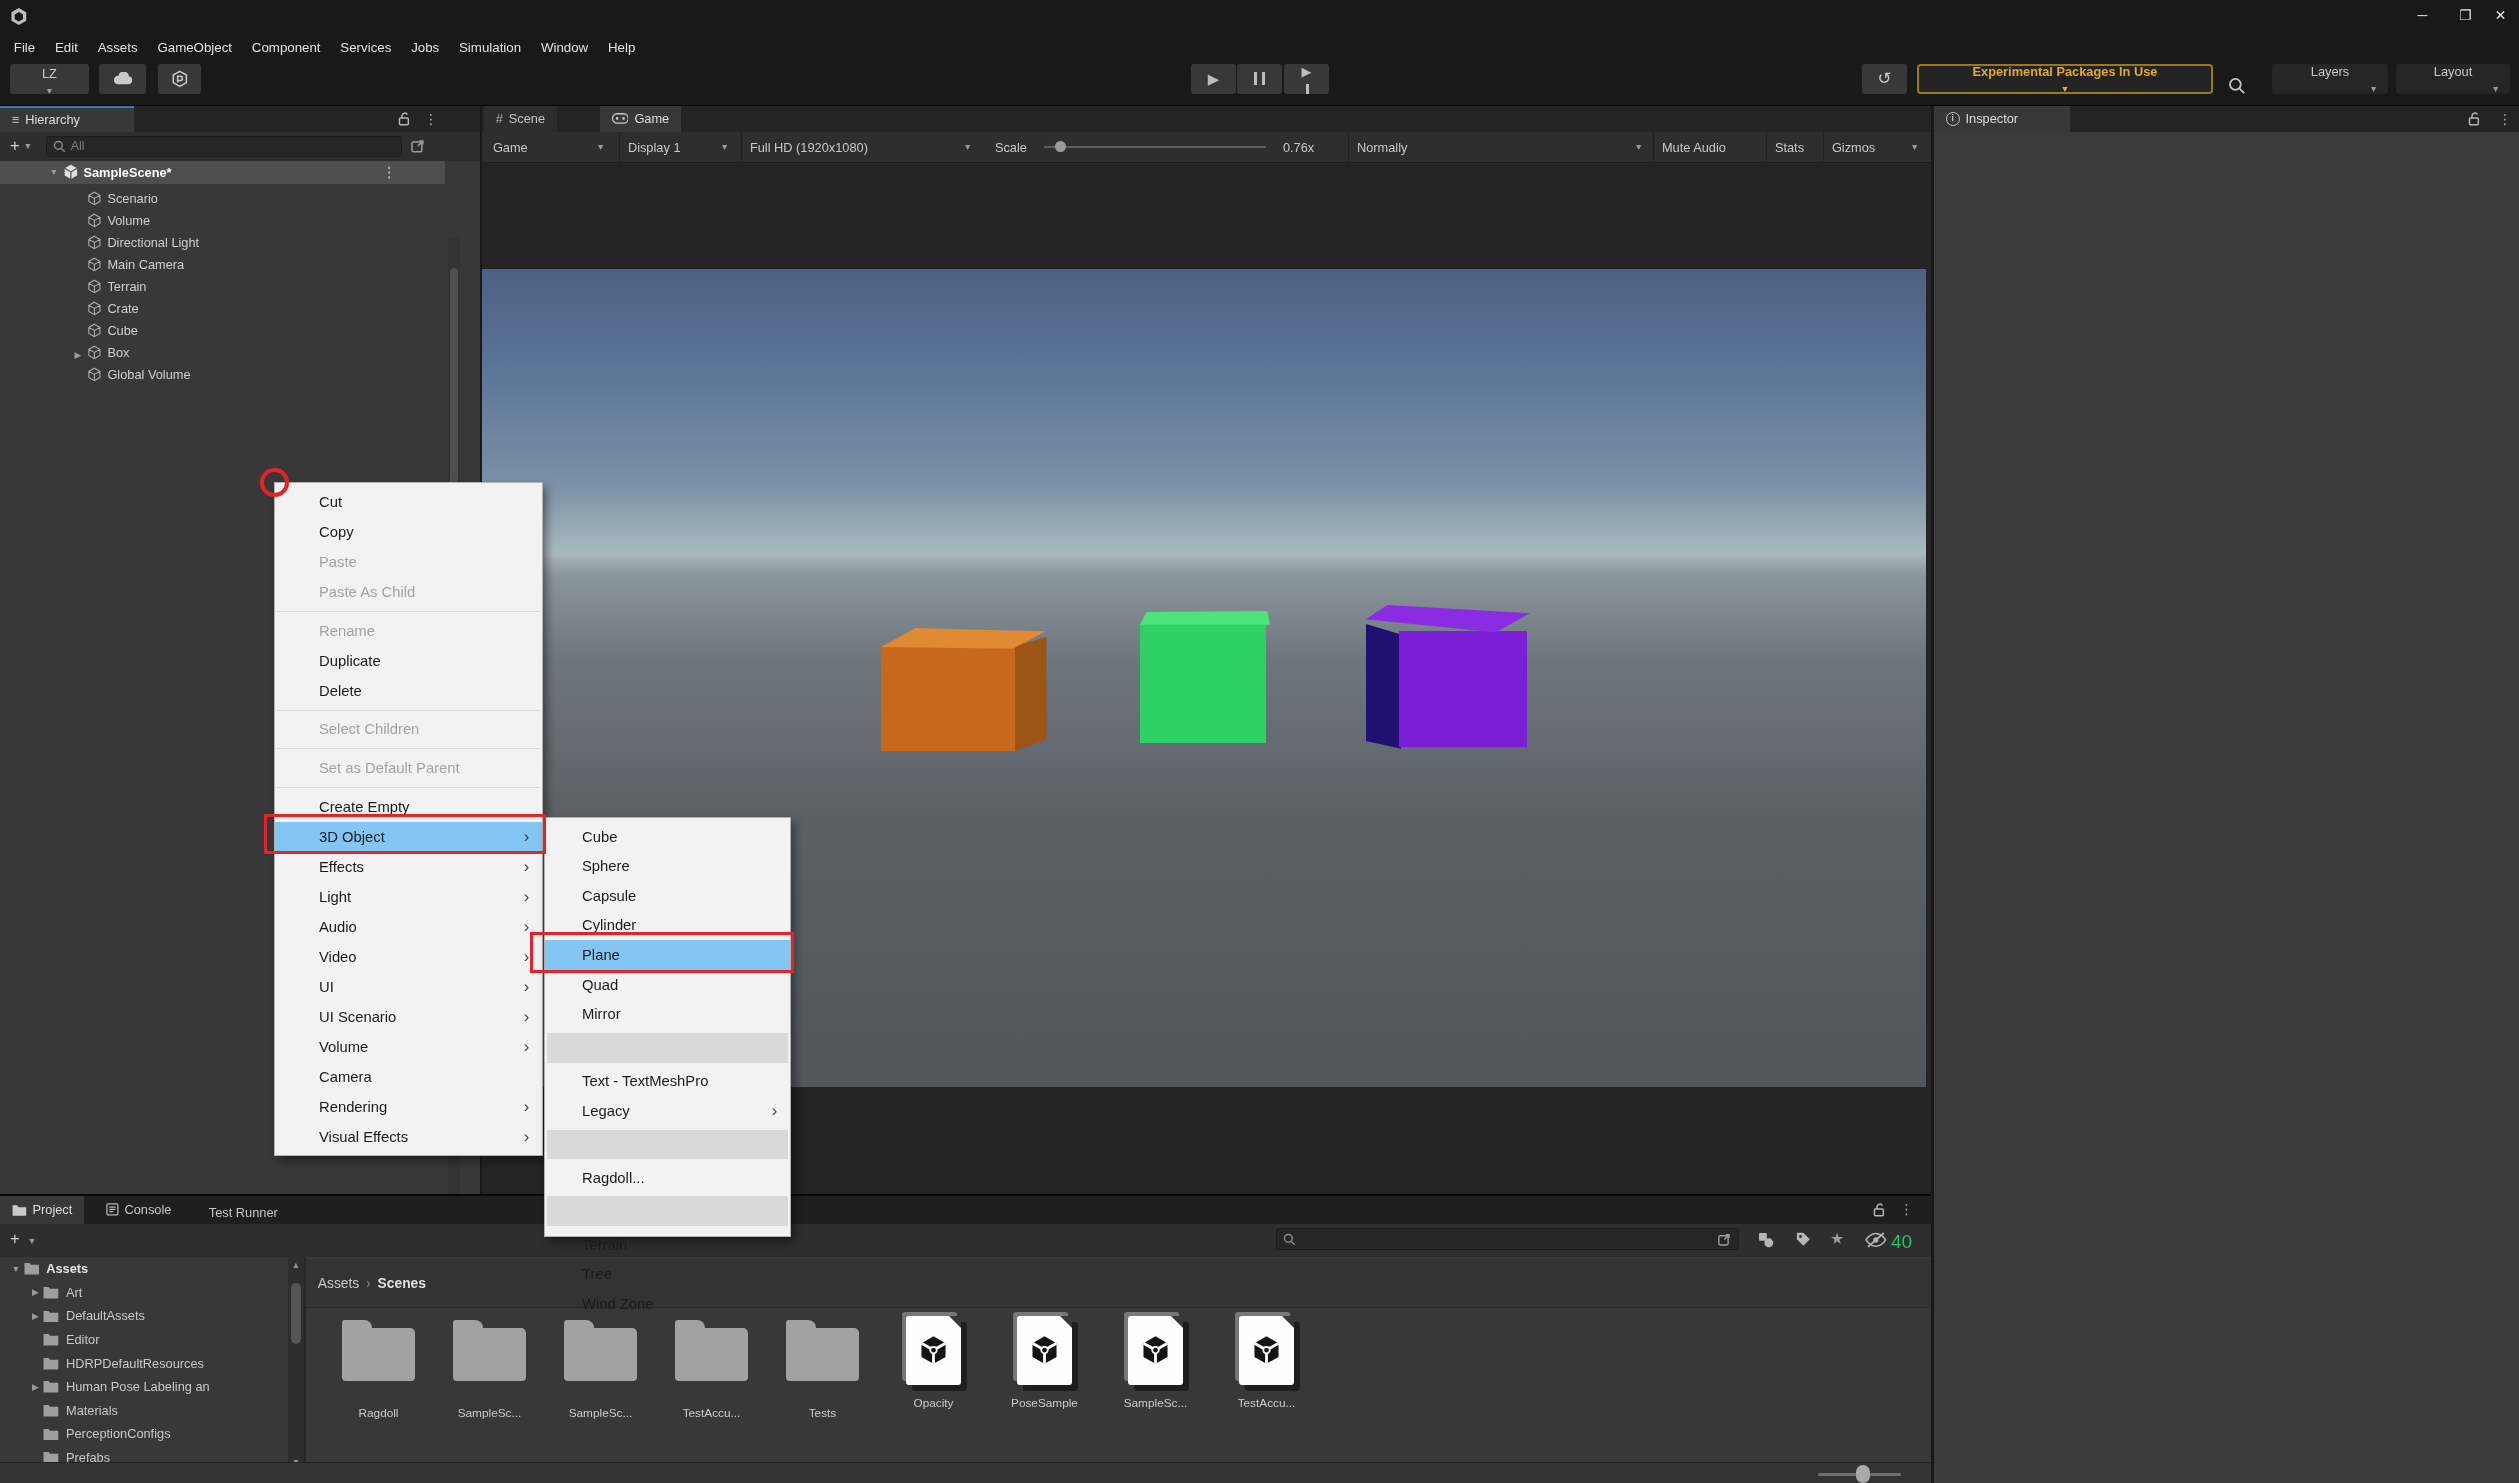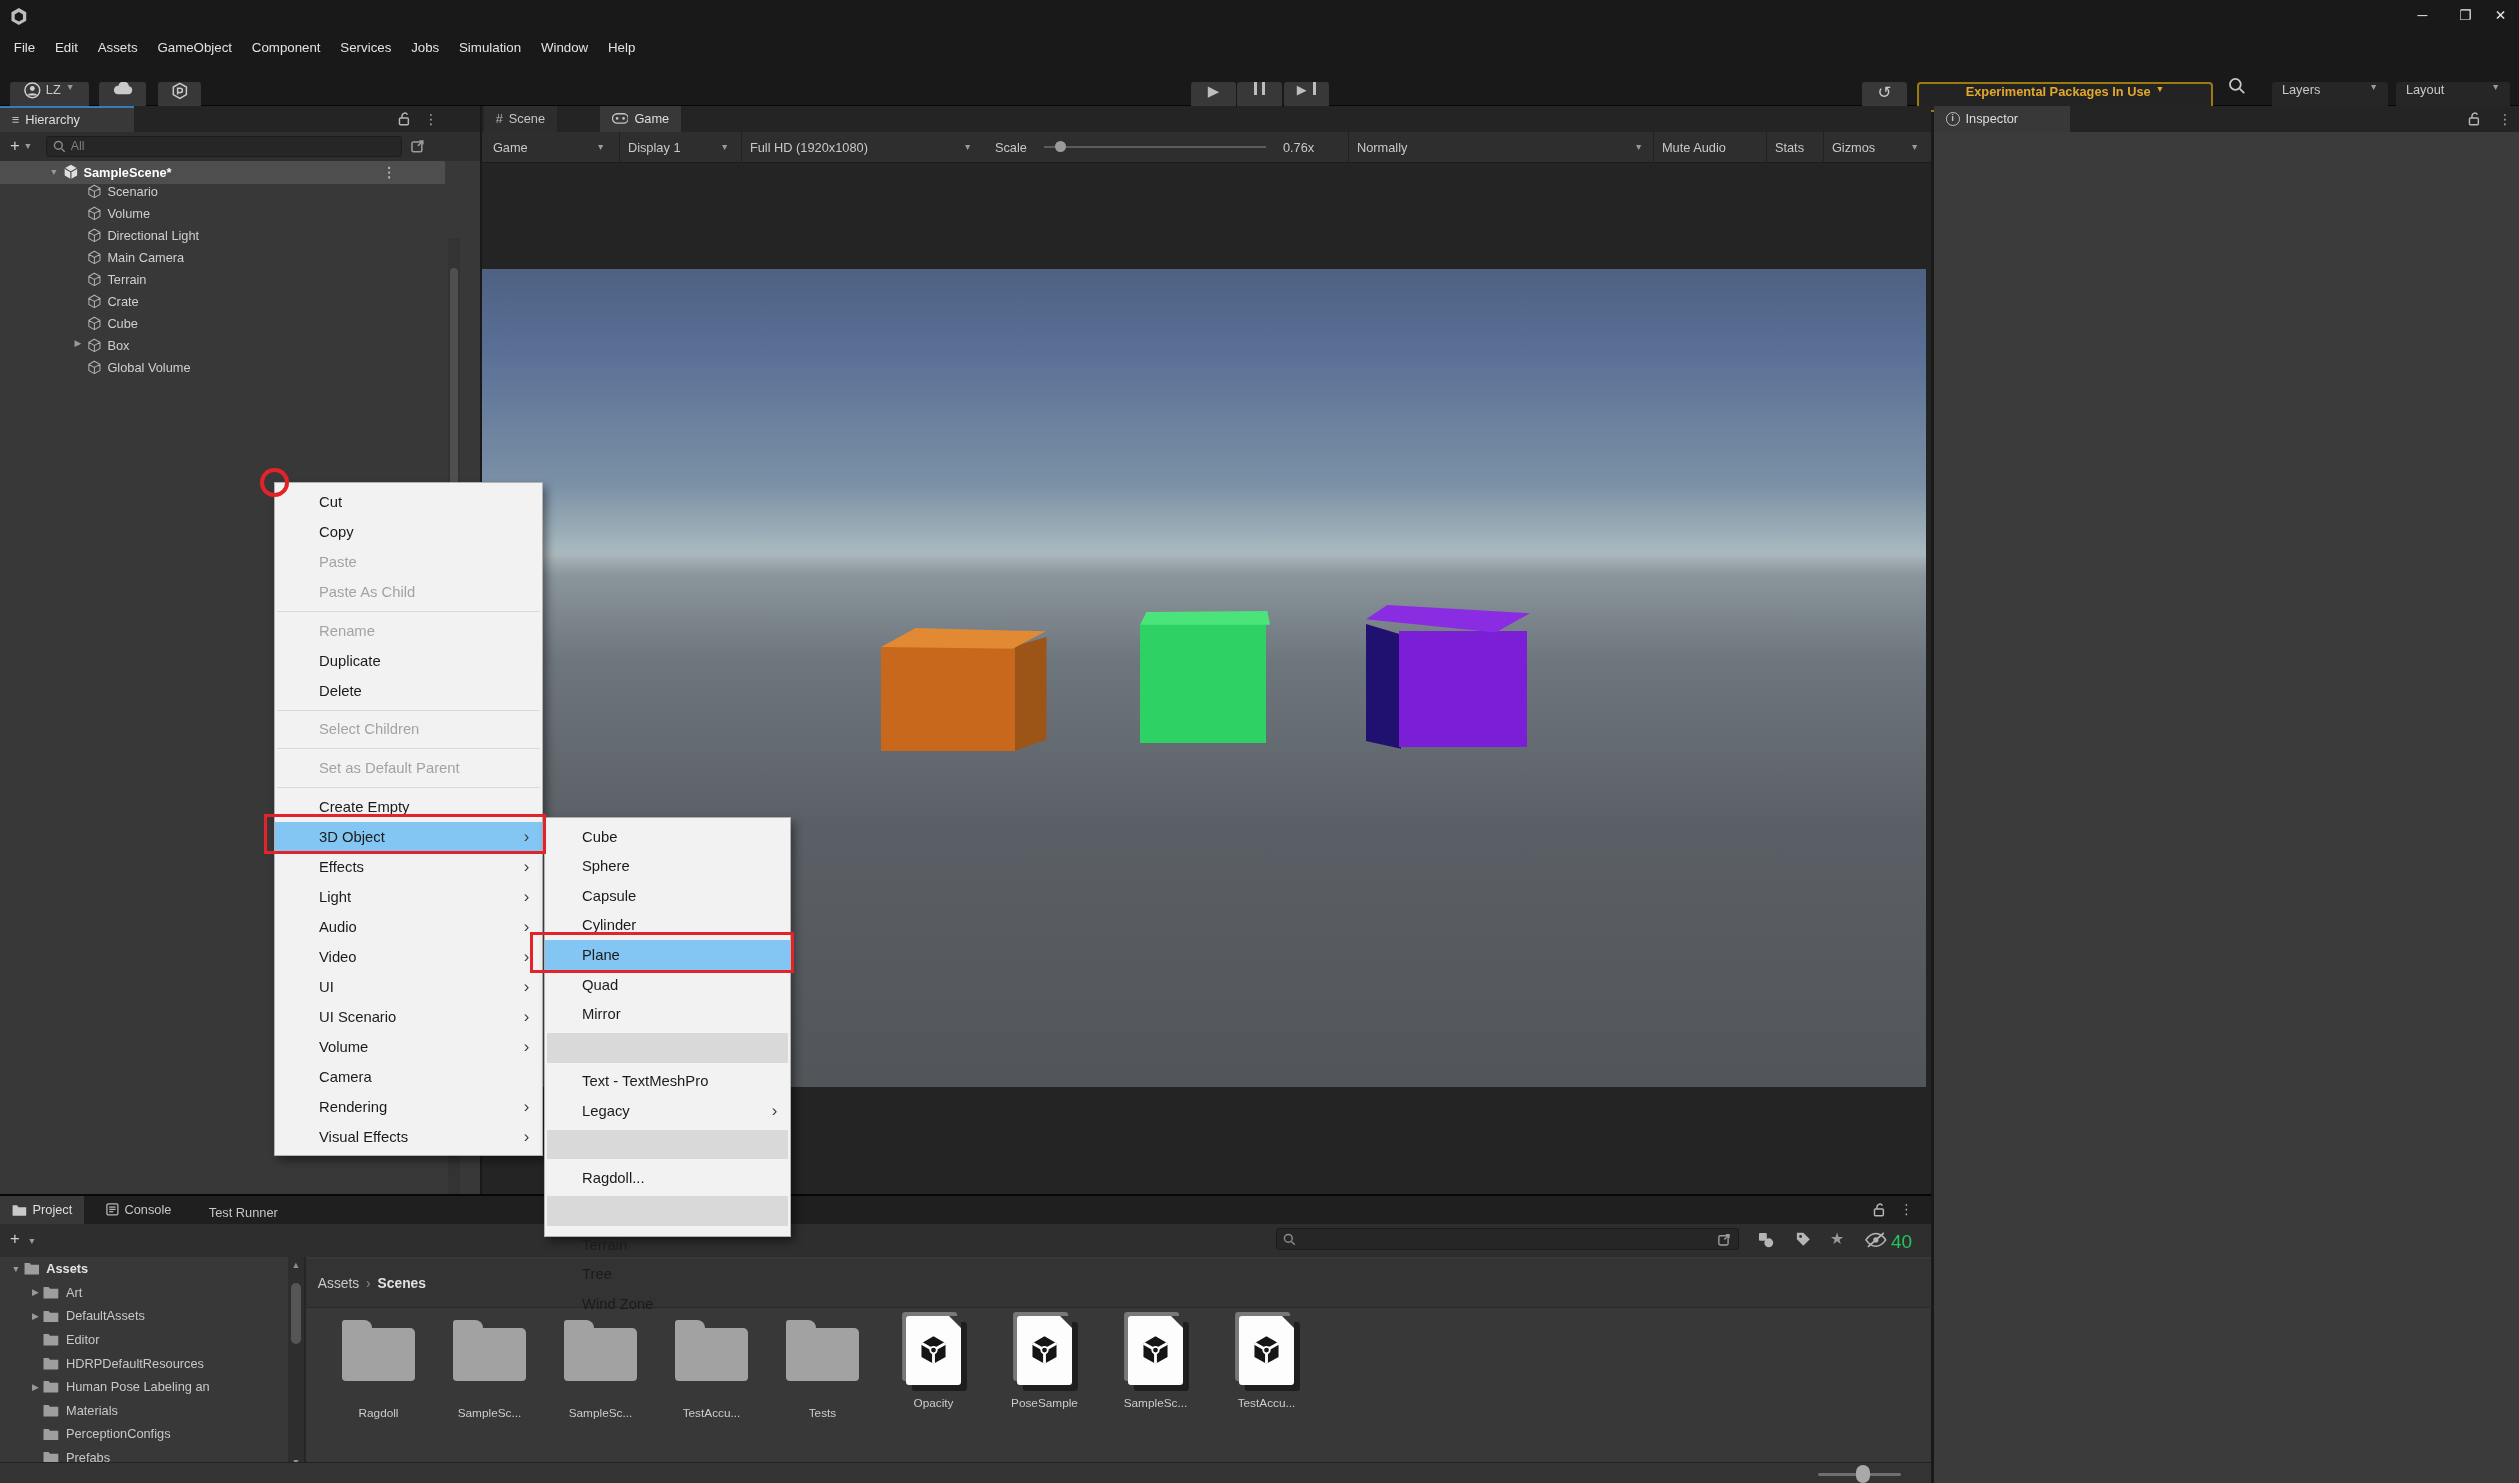--- a/index.html
+++ b/index.html
@@ -10,41 +10,41 @@
   
   #titlebar { left:0; top:0; width:2520px; height:33px; background:#191919; color:#eaeaea; }
   #title-text { left:39px; top:0; height:33px; line-height:33px; font-size:13.3px; color:#f0f0f0; }
   .winbtn { top:0; width:43px; height:31.5px; text-align:center; line-height:31.5px; color:#e6e6e6; font-size:13.8px; }
   
   #menubar { left:0; top:33px; width:2520px; height:29.6px; display:flex; align-items:center; padding-left:3.9px; }
   .menu-item { padding:0 9.9px; font-size:13.3px; color:#e2e2e2; height:29.6px; line-height:29.6px; }
 
   
   #topbar { left:0; top:63px; width:2520px; height:43px; background:#191919; border-bottom:1px solid #070707; }
-  .tb-btn { top:19px; height:29.6px; background:#383838; border-radius:3px; display:flex; justify-content:center; color:#c9c9c9; font-size:12.8px; gap:4.9px; }
+  .tb-btn { top:1px; height:29.6px; background:#383838; border-radius:3px; display:flex; align-items:center; justify-content:center; color:#c9c9c9; font-size:12.8px; gap:4.9px;flex-direction:column; }
   .caret { font-size:8.9px; color:#9a9a9a; }
   #exp-btn { border:2px solid #9c7a12; background:#232323; color:#e2a92b; font-weight:bold; border-radius:3.9px; }
   #exp-btn .caret { color:#e2a92b; }
   .icon-svg { display:inline-block; vertical-align:middle; }
 
   
   .panel-tabbar { background:#242424; }
   .ptab { display:flex; align-items:center; gap:5.9px; height:25.6px; padding:0 11.8px; font-size:12.8px; color:#c6c6c6; }
   .ptab.active { background:#383838; color:#dedede; }
   .kebab { color:#b0b0b0; font-size:13.8px; }
 
   
   #hierarchy { left:0; top:106px; width:480px; height:1088px; background:#383838; }
   #h-tabbar { left:0; top:0; width:480px; height:25.6px; }
   #h-tab { left:0; top:0; width:134px; border-top:2px solid #3a79bb; }
   #h-toolbar { left:0; top:25.6px; width:480px; height:29.6px; background:#2e2e2e; display:flex; align-items:center; }
   .searchbox { background:#262626; border:1px solid #1c1c1c; border-radius:3px; height:21.7px; display:flex; align-items:center; padding:0 5.9px; gap:4.9px; color:#7f7f7f; font-size:12.3px; }
   #h-tree { left:0; top:55px; width:445px; }
   .h-row-scene { height:22.7px; background:#4e4e4e; display:flex; align-items:center; color:#fff; font-weight:bold; font-size:12.8px; }
-  .h-item { height:22px; display:flex; align-items:flex-start; padding-left:69px; color:#cfcfcf; font-size:12.8px; }
+  .h-item { height:22px; display:flex; align-items:flex-end; padding-left:69px; color:#cfcfcf; font-size:12.8px; }
   .h-arrow { width:17.7px; font-size:8.9px; color:#9a9a9a; text-align:center; flex:none; }
   .h-cube { width:17.7px; flex:none; display:flex; align-items:center; }
   .h-label { margin-left:3px; white-space:nowrap; }
   #h-scrollbar { left:448px; top:132px; width:11.8px; height:1062px; background:#333333; }
   #h-scroll-thumb { left:450px; top:162px; width:7.9px; height:296px; background:#4f4f4f; border-radius:3.9px; }
 
   
   #gamepanel { left:482px; top:106px; width:1449px; height:1088px; background:#242424; }
   #g-toolbar { left:0; top:25.6px; width:1449px; height:31.5px; background:#2e2e2e; border-bottom:1px solid #1c1c1c; }
   .gt { position:absolute; top:0; height:31.5px; display:flex; align-items:center; font-size:12.8px; color:#c8c8c8; padding:0 7.9px; gap:6.9px; }

